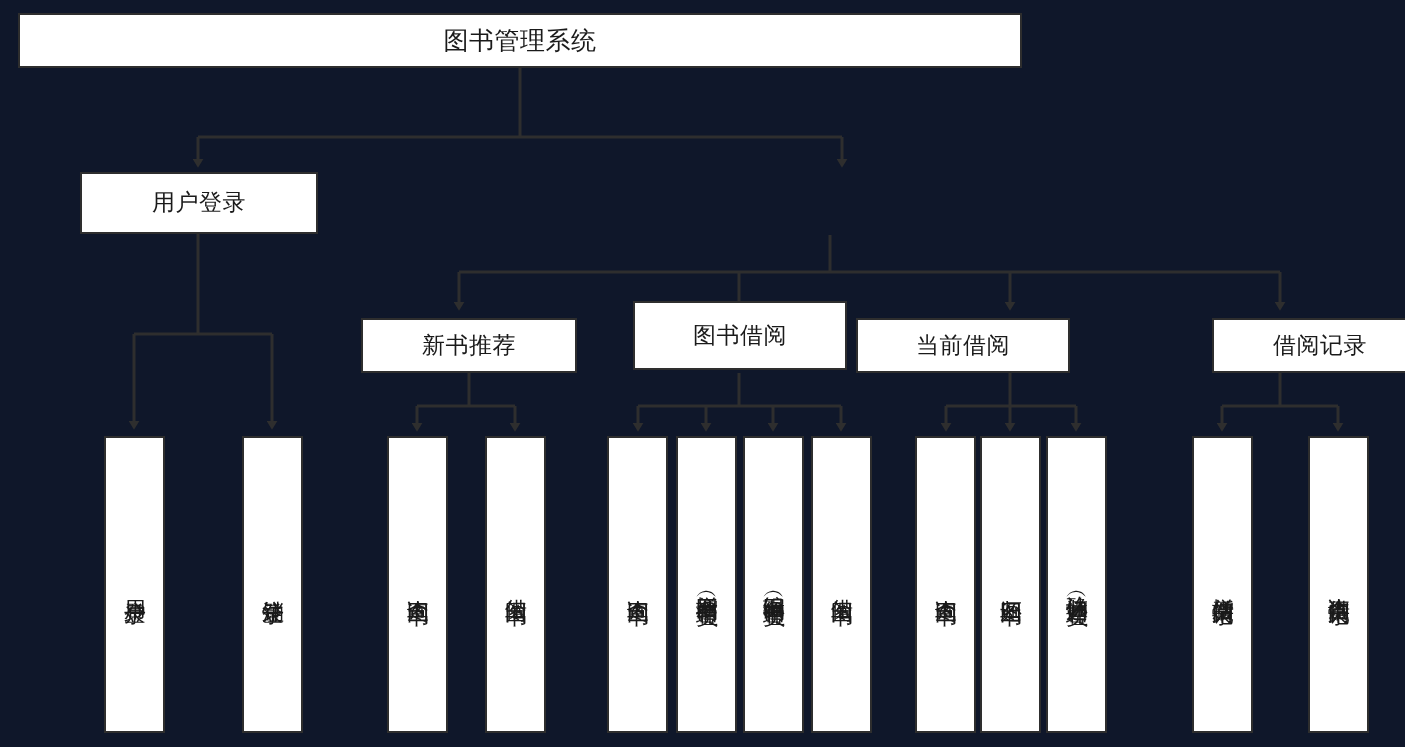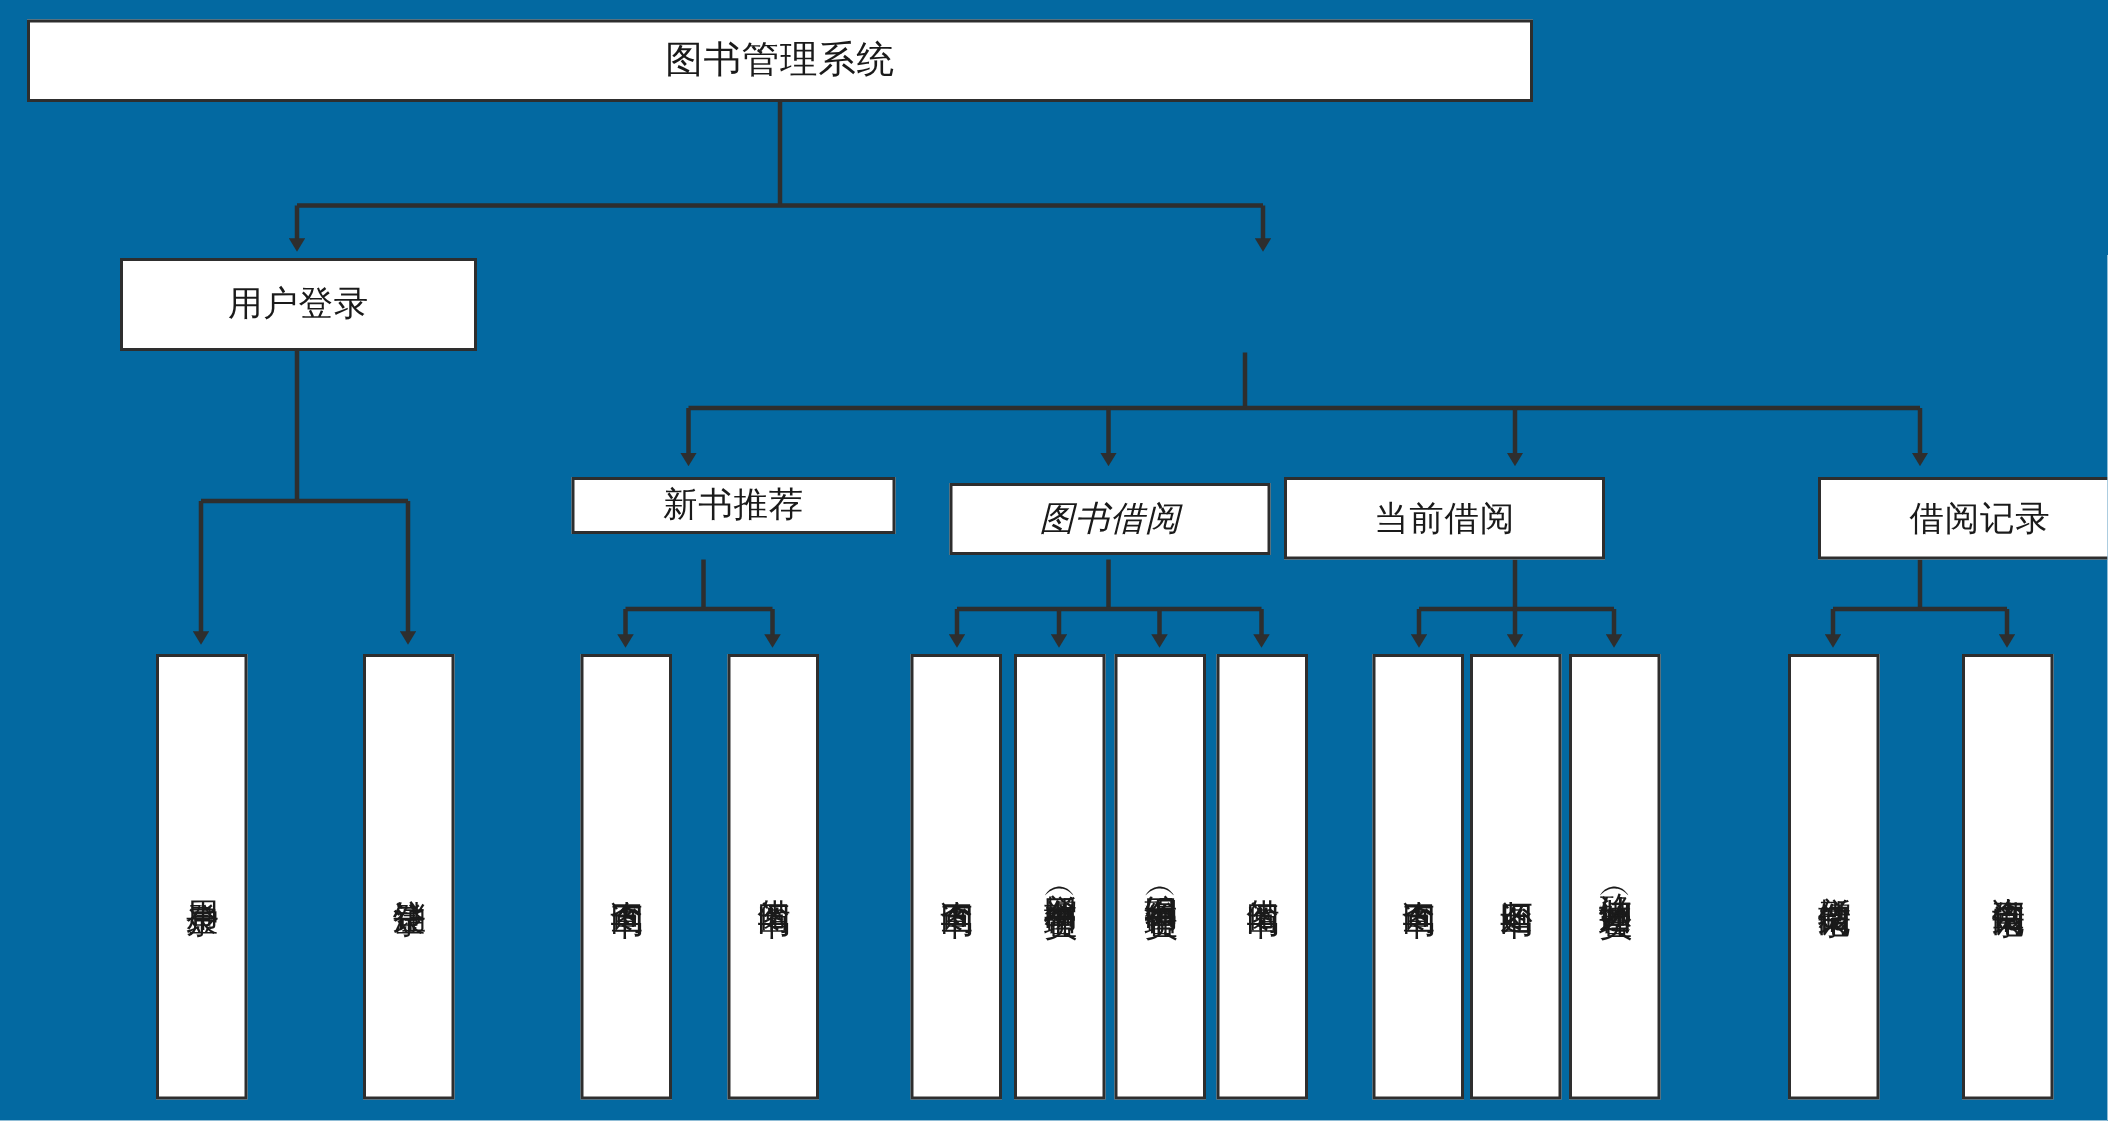--- a/index.html
+++ b/index.html
@@ -7,21 +7,21 @@
     padding: 0;
     background: #ffffff;
   }
   body {
     font-family: "Liberation Sans", "DejaVu Sans", sans-serif;
   }
   #canvas {
     position: relative;
     width: 1405px;
     height: 747px;
-    background: #0369a1;
+    background: #0f172a;
     overflow: hidden;
   }
   #wires {
     position: absolute;
     left: 0;
     top: 0;
     width: 1405px;
     height: 747px;
     pointer-events: none;
   }
@@ -114,22 +114,22 @@
       <path d="M1222,406 L1338,406"></path>
       <path d="M1222,406 L1222,424" marker-end="url(#arrow)"></path>
       <path d="M1338,406 L1338,424" marker-end="url(#arrow)"></path>
     </g>
   </svg>
 
   <div class="node horiz root" style="left:18px; top:13px; width:1004px; height:55px;">图书管理系统</div>
 
   <div class="node horiz" style="left:80px; top:172px; width:238px; height:62px;">用户登录</div>
 
-  <div class="node horiz" style="left:381px; top:318px; width:216px; height:38px;">新书推荐</div>
-  <div class="node horiz" style="left:633px; top:322px; width:214px; height:48px;font-style:italic;">图书借阅</div>
+  <div class="node horiz" style="left:361px; top:318px; width:216px; height:55px;">新书推荐</div>
+  <div class="node horiz" style="left:633px; top:301px; width:214px; height:69px;">图书借阅</div>
   <div class="node horiz" style="left:856px; top:318px; width:214px; height:55px;">当前借阅</div>
   <div class="node horiz" style="left:1172px; top:318px; width:216px; height:55px;margin-left:40px;">借阅记录</div>
 
   <div class="node leaf" style="left:104px; top:436px; width:61px; height:297px;">用户登录</div>
   <div class="node leaf" style="left:242px; top:436px; width:61px; height:297px;">注销登录</div>
 
   <div class="node leaf" style="left:387px; top:436px; width:61px; height:297px;">查询图书</div>
   <div class="node leaf" style="left:485px; top:436px; width:61px; height:297px;">借阅图书</div>
 
   <div class="node leaf" style="left:607px; top:436px; width:61px; height:297px;">查询图书</div>

